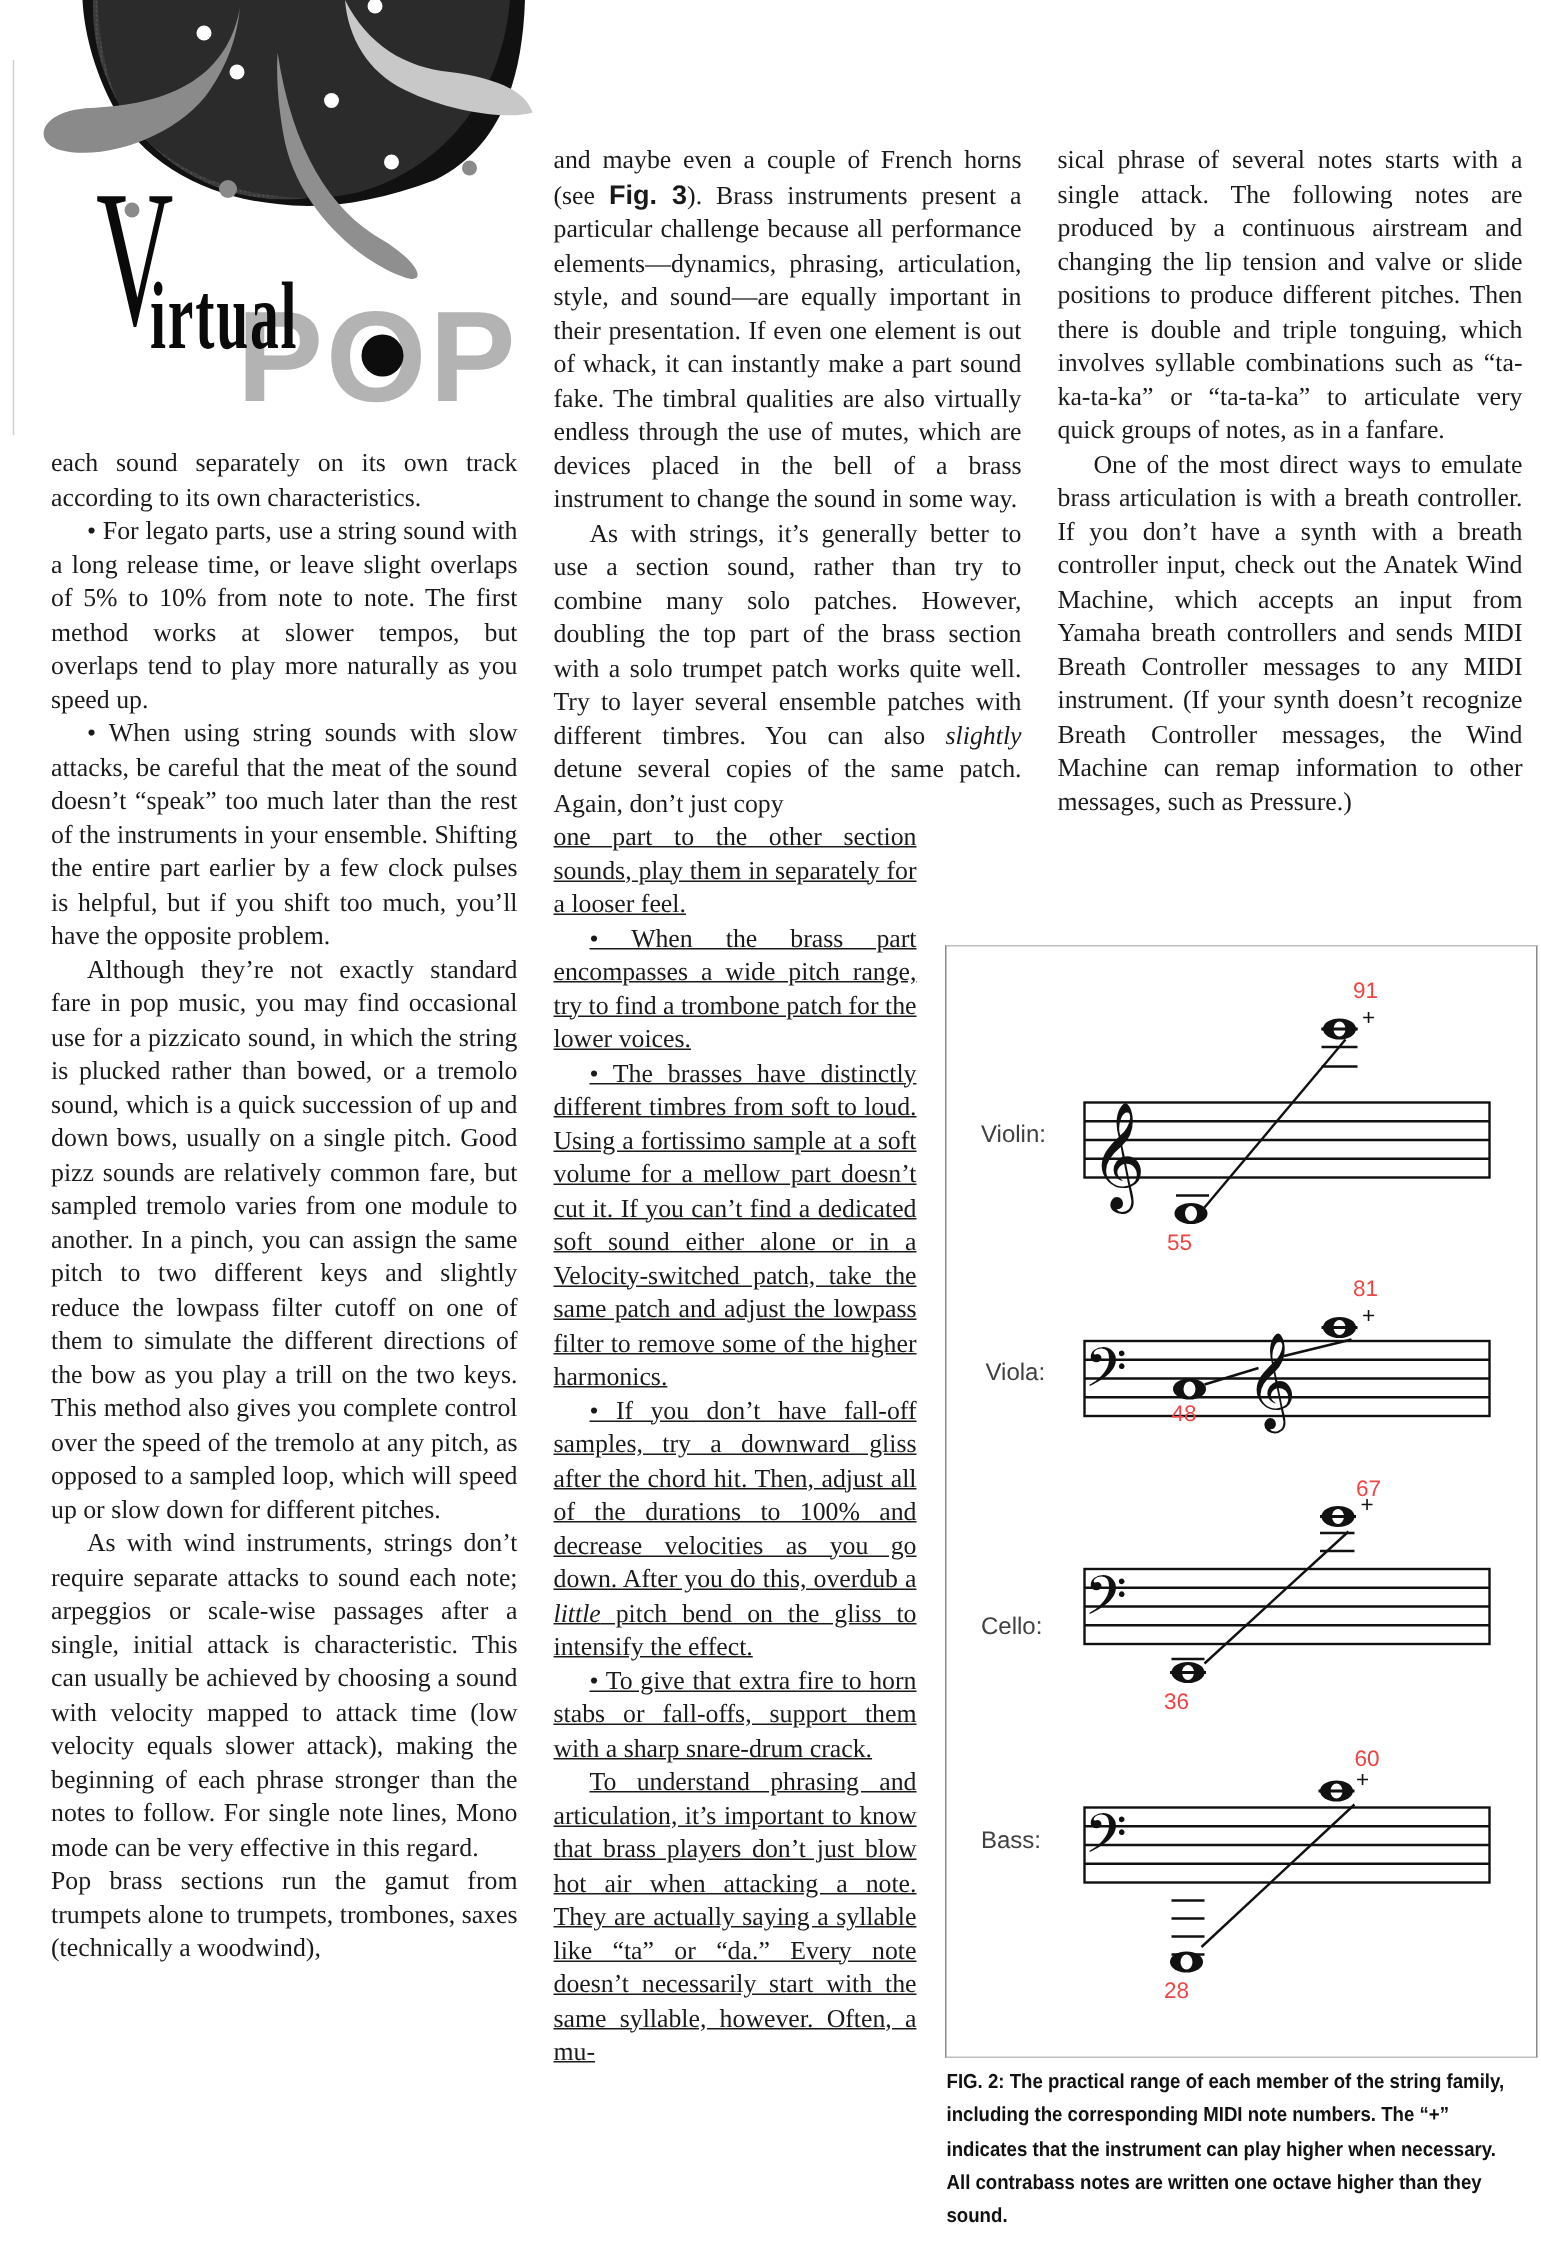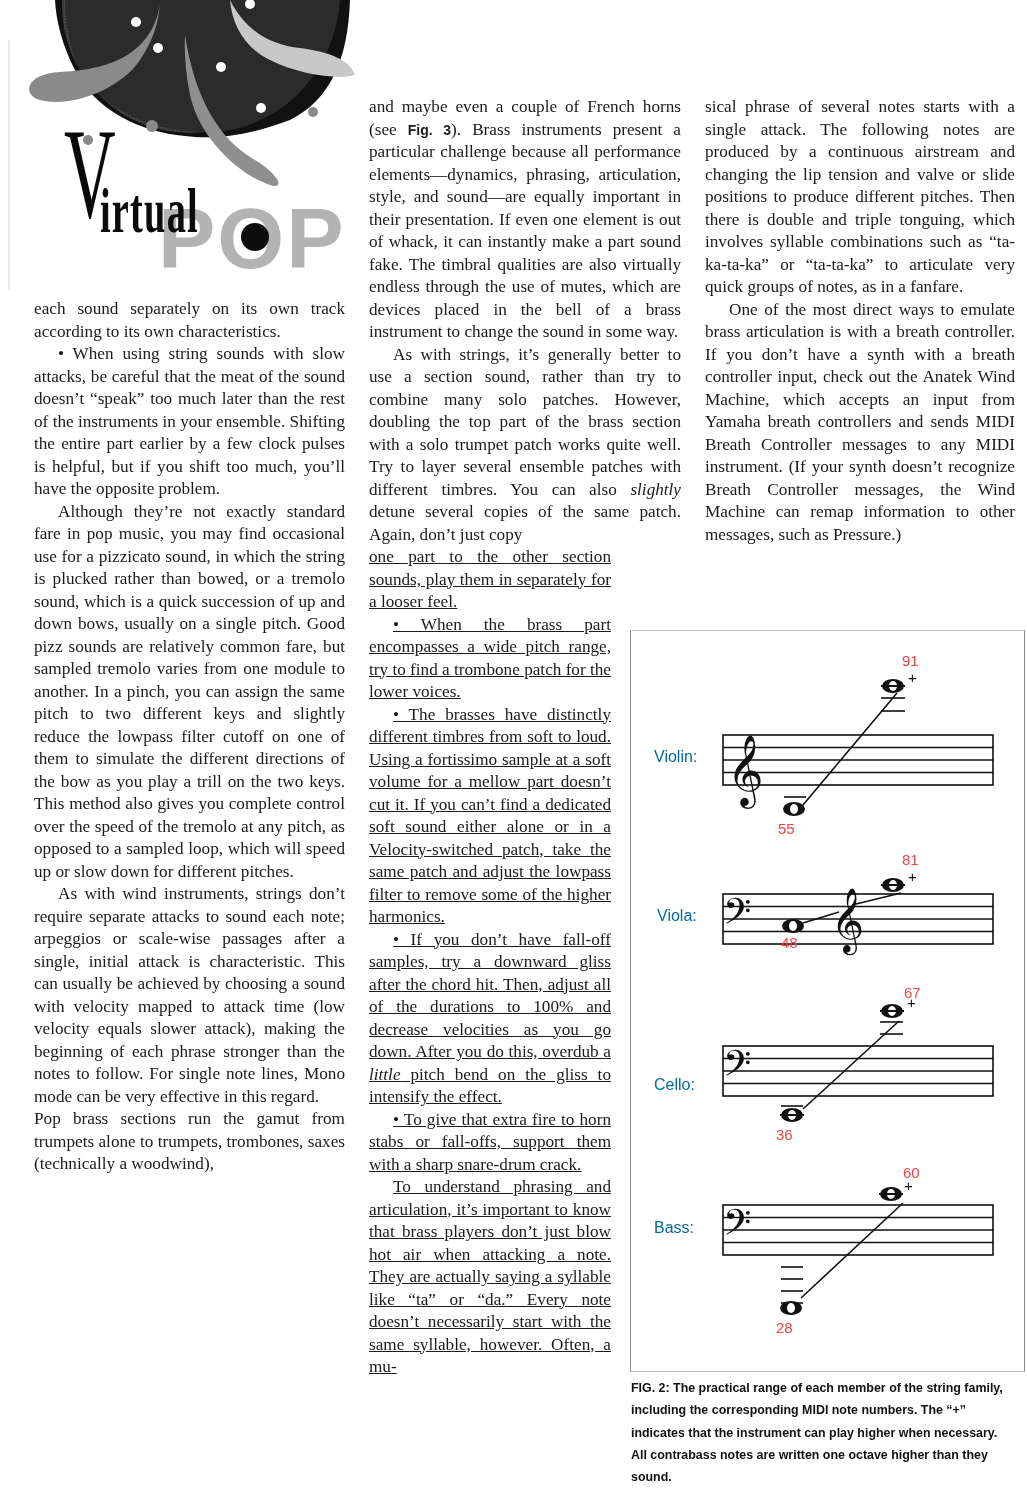--- a/index.html
+++ b/index.html
@@ -14,25 +14,25 @@
 
   
   .col { position: absolute; font-size: 17.2px; line-height: 22.5px; text-align: justify; }
   .col p { margin: 0; }
   .col p.indent { text-indent: 24px; }
   .col1 { left: 34px; top: 298px; width: 311px; }
   .col2 { left: 369px; top: 96px; width: 312px; }
   .col3 { left: 705px; top: 96px; width: 310px; }
   .narrow { width: 242px; text-decoration: underline; }
   .section-head { font-family: "Liberation Sans", sans-serif; font-weight: bold; font-size: 17px; margin-top: 22px !important; margin-bottom: 0 !important; letter-spacing: 0.5px; }
-  .figref { font-family: "Liberation Sans", sans-serif; font-weight: bold; font-size: 14px; }
+  .figref { font-family: "Liberation Sans", sans-serif; font-weight: bold; font-size: 18px; }
 
   
   .figure-box { position: absolute; left: 630px; top: 630px; width: 393px; height: 740px; border: 1px solid #8a8a8a; border-bottom-color: #bdbdbd; border-top-color: #bdbdbd; }
-  .staff-label { position: absolute; font-family: "Liberation Sans", sans-serif; font-size: 16px; color: #0369a1; text-align: right; }
+  .staff-label { position: absolute; font-family: "Liberation Sans", sans-serif; font-size: 16px; color: #404040; text-align: right; }
   .note-num { position: absolute; font-family: "Liberation Sans", sans-serif; font-size: 15px; color: #ef4444; }
   .caption { position: absolute; left: 631px; top: 1377px; width: 383px; font-family: "Liberation Sans", sans-serif; font-weight: bold; font-size: 13.5px; line-height: 22.3px; color: #111; transform: scaleX(0.92); transform-origin: left top; width: 416px; }
 </style>
 </head>
 <body>
 
 <div class="header-art">
   <svg width="360" height="290" viewBox="0 0 360 290">
     <defs>
       <pattern id="dots" width="3" height="3" patternUnits="userSpaceOnUse">
@@ -66,20 +66,21 @@
   </div>
   <div style="position:absolute;left:241px;top:223px;width:28px;height:28px;border-radius:50%;background:#0d0d0d;"></div>
   <div class="title-wrap">
     <span class="title-v">V</span>
     <span class="title-rest">irtual</span>
   </div>
 </div>
 
 <div class="col col1">
   <p>each sound separately on its own track according to its own characteristics.</p>
+  <p class="indent">• For legato parts, use a string sound with a long release time, or leave slight overlaps of 5% to 10% from note to note. The first method works at slower tempos, but overlaps tend to play more naturally as you speed up.</p>
   <p class="indent">• When using string sounds with slow attacks, be careful that the meat of the sound doesn’t “speak” too much later than the rest of the instruments in your ensemble. Shifting the entire part earlier by a few clock pulses is helpful, but if you shift too much, you’ll have the opposite problem.</p>
   <p class="indent">Although they’re not exactly standard fare in pop music, you may find occasional use for a pizzicato sound, in which the string is plucked rather than bowed, or a tremolo sound, which is a quick succession of up and down bows, usually on a single pitch. Good pizz sounds are relatively common fare, but sampled tremolo varies from one module to another. In a pinch, you can assign the same pitch to two different keys and slightly reduce the lowpass filter cutoff on one of them to simulate the different directions of the bow as you play a trill on the two keys. This method also gives you complete control over the speed of the tremolo at any pitch, as opposed to a sampled loop, which will speed up or slow down for different pitches.</p>
   <p class="indent">As with wind instruments, strings don’t require separate attacks to sound each note; arpeggios or scale-wise passages after a single, initial attack is characteristic. This can usually be achieved by choosing a sound with velocity mapped to attack time (low velocity equals slower attack), making the beginning of each phrase stronger than the notes to follow. For single note lines, Mono mode can be very effective in this regard.</p>
   <p>Pop brass sections run the gamut from trumpets alone to trumpets, trombones, saxes (technically a woodwind),</p>
 </div>
 
 <div class="col col2">
   <p><span>and maybe even a couple of French horns (see </span><span class="figref">Fig. 3</span><span>). Brass instruments present a particular challenge because all performance elements—dynamics, phrasing, articulation, style, and sound—are equally important in their presentation. If even one element is out of whack, it can instantly make a part sound fake. The timbral qualities are also virtually endless through the use of mutes, which are devices placed in the bell of a brass instrument to change the sound in some way.</span></p>
   <p class="indent"><span>As with strings, it’s generally better to use a section sound, rather than try to combine many solo patches. However, doubling the top part of the brass section with a solo trumpet patch works quite well. Try to layer several ensemble patches with different timbres. You can also </span><em>slightly</em><span> detune several copies of the same patch. Again, don’t just copy</span></p>
   <div class="narrow">

